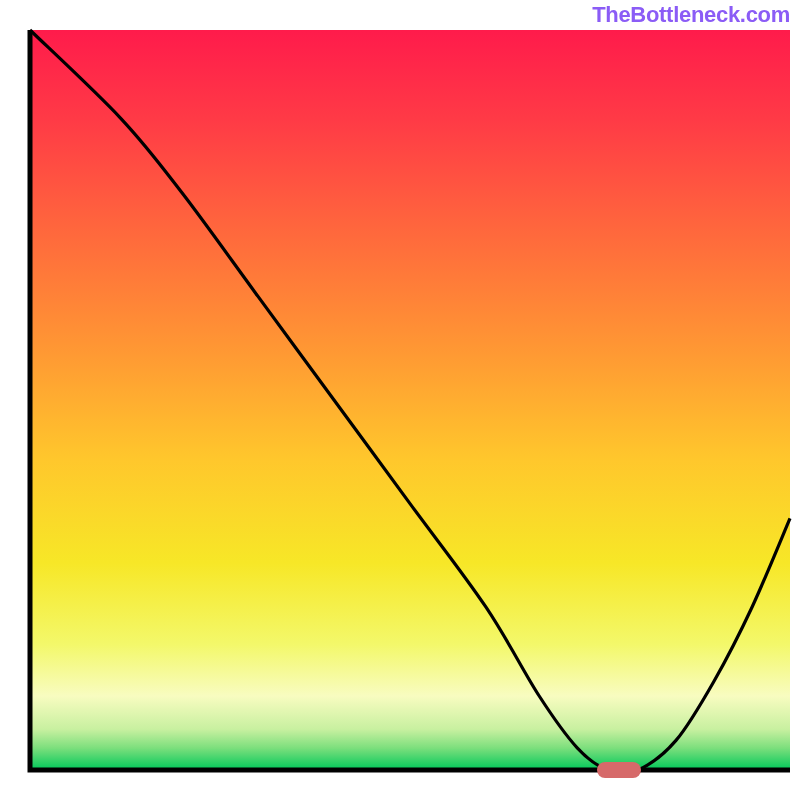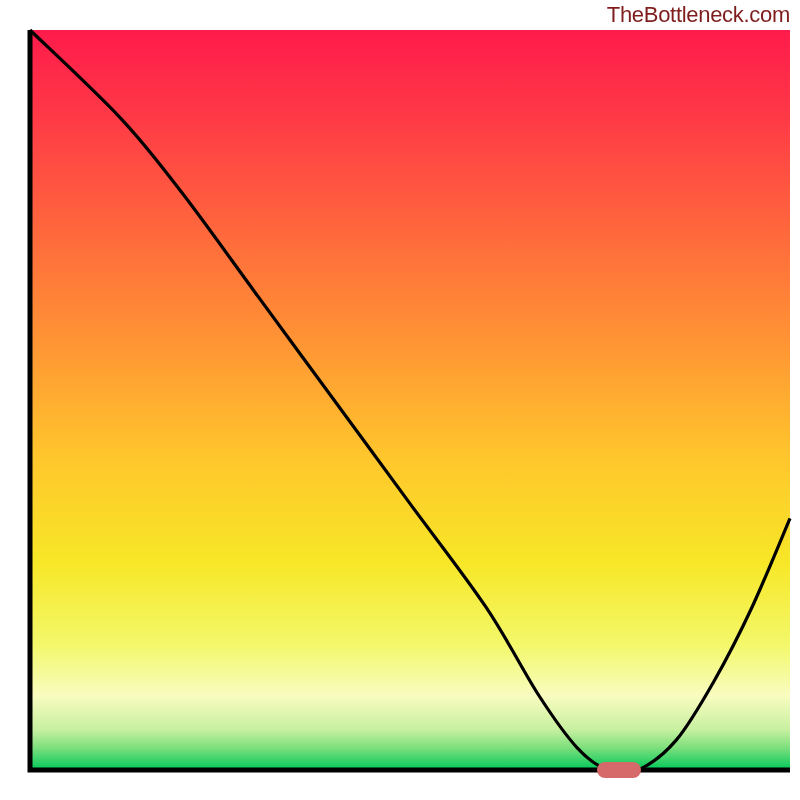--- a/index.html
+++ b/index.html
@@ -12,23 +12,23 @@
   }
   .frame {
     position: relative;
     width: 800px;
     height: 800px;
   }
   .watermark {
     position: absolute;
     top: 2px;
     right: 10px;
-    color: #7f1d1d;
+    color: #8b5cf6;
     font-size: 22px;
-    font-weight: 400;
+    font-weight: 700;
     letter-spacing: -0.3px;
   }
   svg.plot {
     position: absolute;
     top: 0;
     left: 0;
   }
 </style>
 </head>
 <body>

